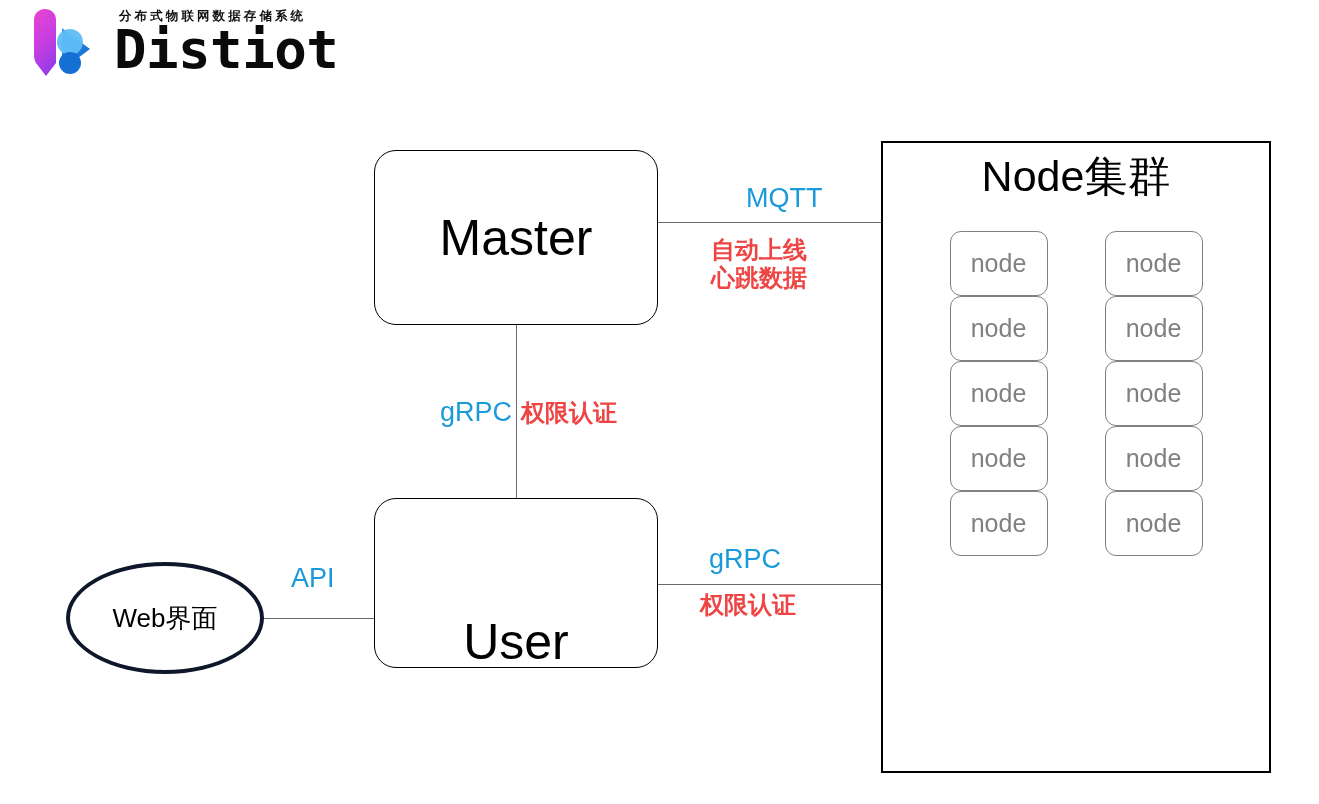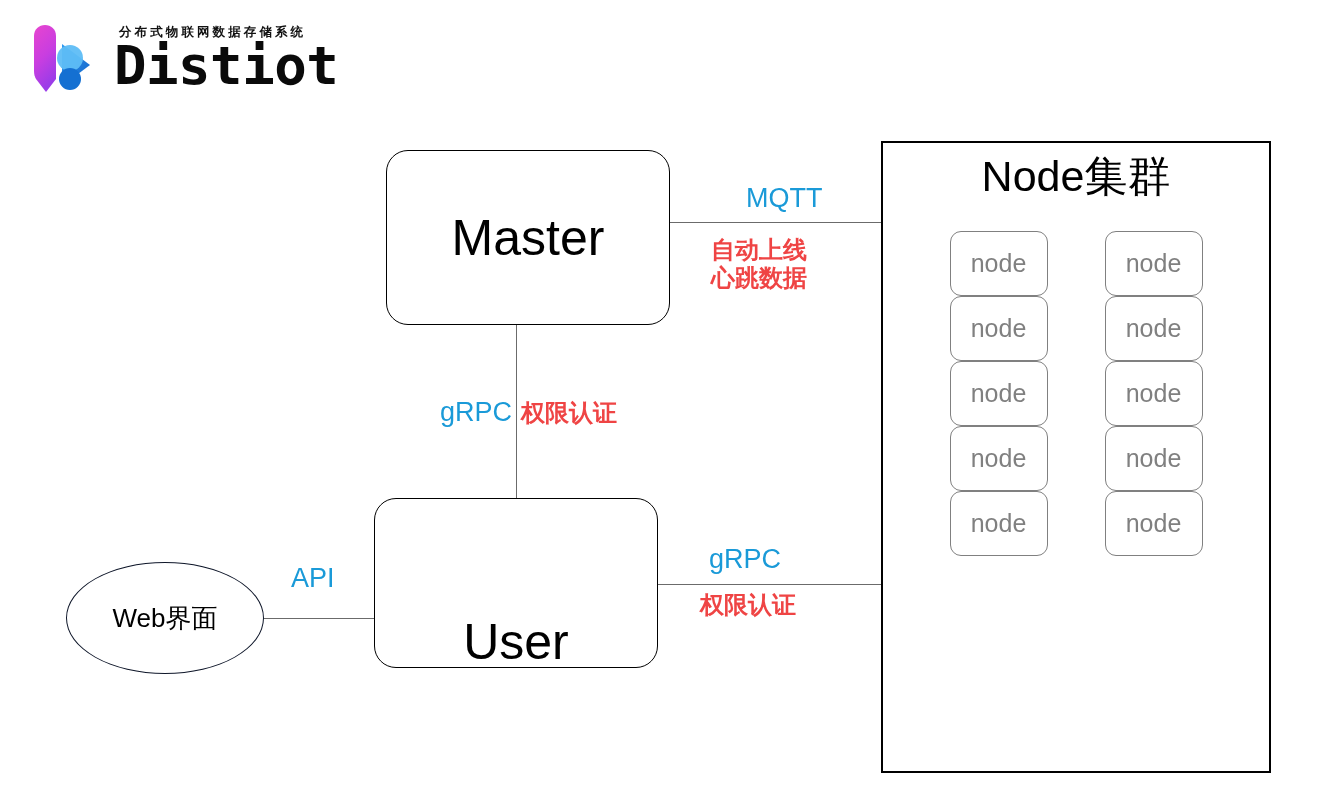--- a/index.html
+++ b/index.html
@@ -17,21 +17,21 @@
     width: 1319px;
     height: 804px;
     background: #ffffff;
     overflow: hidden;
   }
 
   
   #logo {
     position: absolute;
     left: 22px;
-    top: 20px;
+    top: 4px;
     width: 280px;
     height: 92px;
   }
   #logo-mark {
     position: absolute;
     left: 0px;
     top: 2px;
     width: 74px;
     height: 88px;
   }
@@ -79,32 +79,32 @@
     align-items: center;
     justify-content: center;
   }
   .rbox .rbox-label {
     font-size: 50px;
     line-height: 1;
     color: #000000;
     font-weight: 400;
   }
 
-  #master-box { left: 374px; top: 150px; width: 284px; height: 175px; margin-left: 12px; }
+  #master-box { left: 374px; top: 150px; width: 284px; height: 175px; }
   #user-box   { left: 374px; top: 498px; width: 284px; height: 170px; align-items: flex-end; }
 
   #web-ellipse {
     position: absolute;
     left: 66px;
     top: 562px;
     width: 198px;
     height: 112px;
     box-sizing: border-box;
     background: #ffffff;
-    border: 1px solid #0f172a;
+    border: 4px solid #0f172a;
     border-radius: 50%;
     display: flex;
     align-items: center;
     justify-content: center;
   }
   #web-ellipse .ellipse-label {
     font-size: 26px;
     color: #000000;
   }
 

